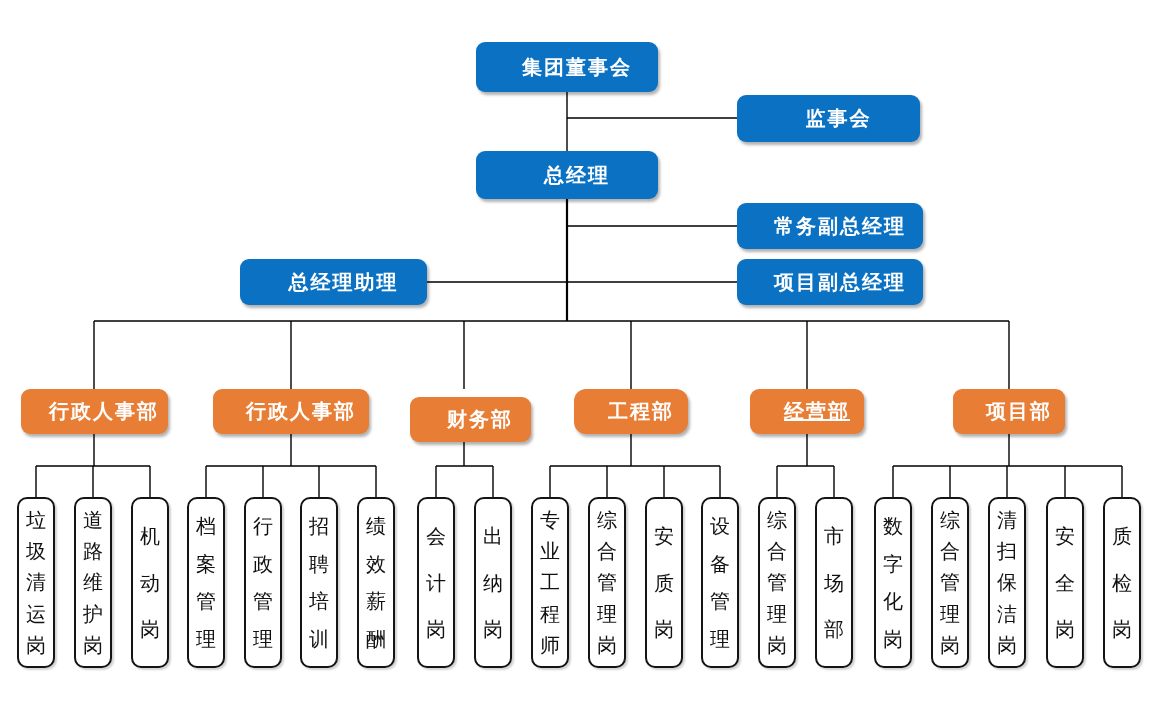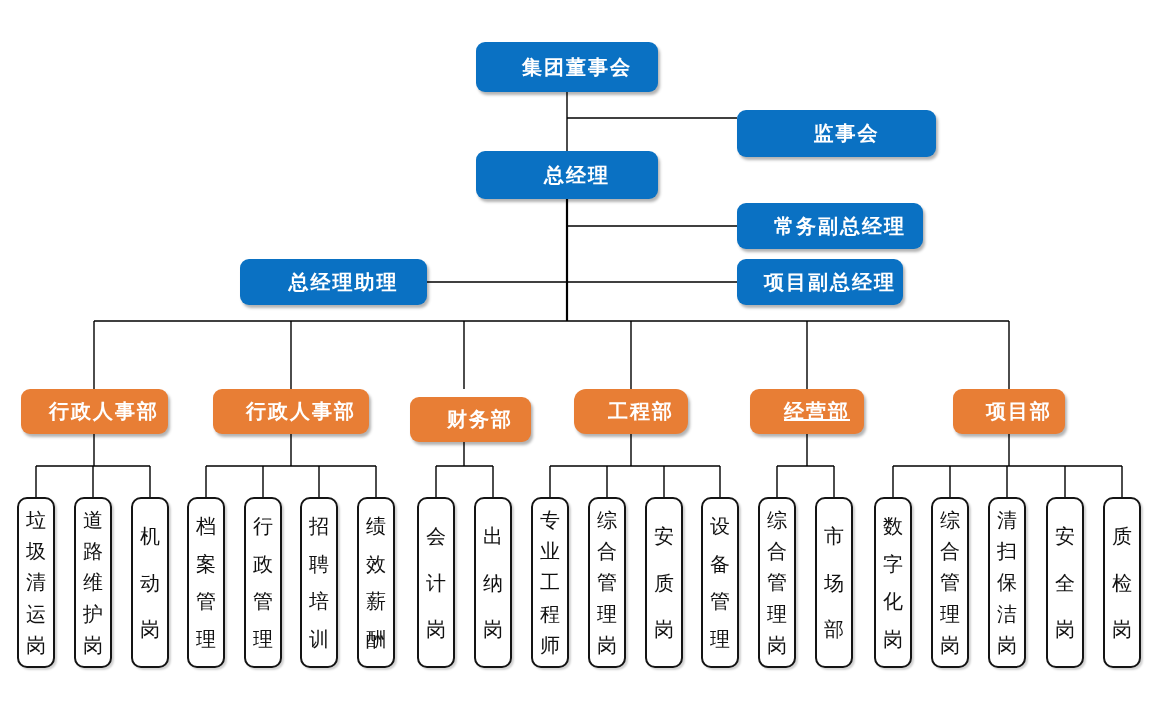--- a/index.html
+++ b/index.html
@@ -67,25 +67,25 @@
       <line x1="1009" y1="434" x2="1009" y2="466" stroke="#000000" stroke-width="1.4"></line>
       <line x1="893" y1="466" x2="1122" y2="466" stroke="#000000" stroke-width="1.4"></line>
       <line x1="893" y1="466" x2="893" y2="497" stroke="#000000" stroke-width="1.4"></line>
       <line x1="950" y1="466" x2="950" y2="497" stroke="#000000" stroke-width="1.4"></line>
       <line x1="1007" y1="466" x2="1007" y2="497" stroke="#000000" stroke-width="1.4"></line>
       <line x1="1065" y1="466" x2="1065" y2="497" stroke="#000000" stroke-width="1.4"></line>
       <line x1="1122" y1="466" x2="1122" y2="497" stroke="#000000" stroke-width="1.4"></line>
     </svg>
   <div id="nodes">
       <div class="node exec" style="left: 476px; top: 42px; width: 182px; height: 50px;">集团董事会</div>
-      <div class="node exec" style="left: 737px; top: 110px; width: 199px; height: 47px;">监事会</div>
+      <div class="node exec" style="left: 737px; top: 95px; width: 183px; height: 47px;">监事会</div>
       <div class="node exec" style="left: 476px; top: 151px; width: 182px; height: 48px;">总经理</div>
       <div class="node exec" style="left: 737px; top: 203px; width: 186px; height: 46px;">常务副总经理</div>
       <div class="node exec" style="left: 240px; top: 259px; width: 187px; height: 46px;">总经理助理</div>
-      <div class="node exec" style="left: 737px; top: 259px; width: 166px; height: 46px;">项目副总经理</div>
+      <div class="node exec" style="left: 737px; top: 259px; width: 186px; height: 46px;">项目副总经理</div>
       <div class="node dept" style="left: 20.5px; top: 389px; width: 147px; height: 45px;">行政人事部</div>
       <div class="node pos-box" style="left: 17px; top: 497px; width: 38px; height: 171px;">
         <span>垃</span>
         <span>圾</span>
         <span>清</span>
         <span>运</span>
         <span>岗</span>
       </div>
       <div class="node pos-box" style="left: 74px; top: 497px; width: 38px; height: 171px;">
         <span>道</span>

